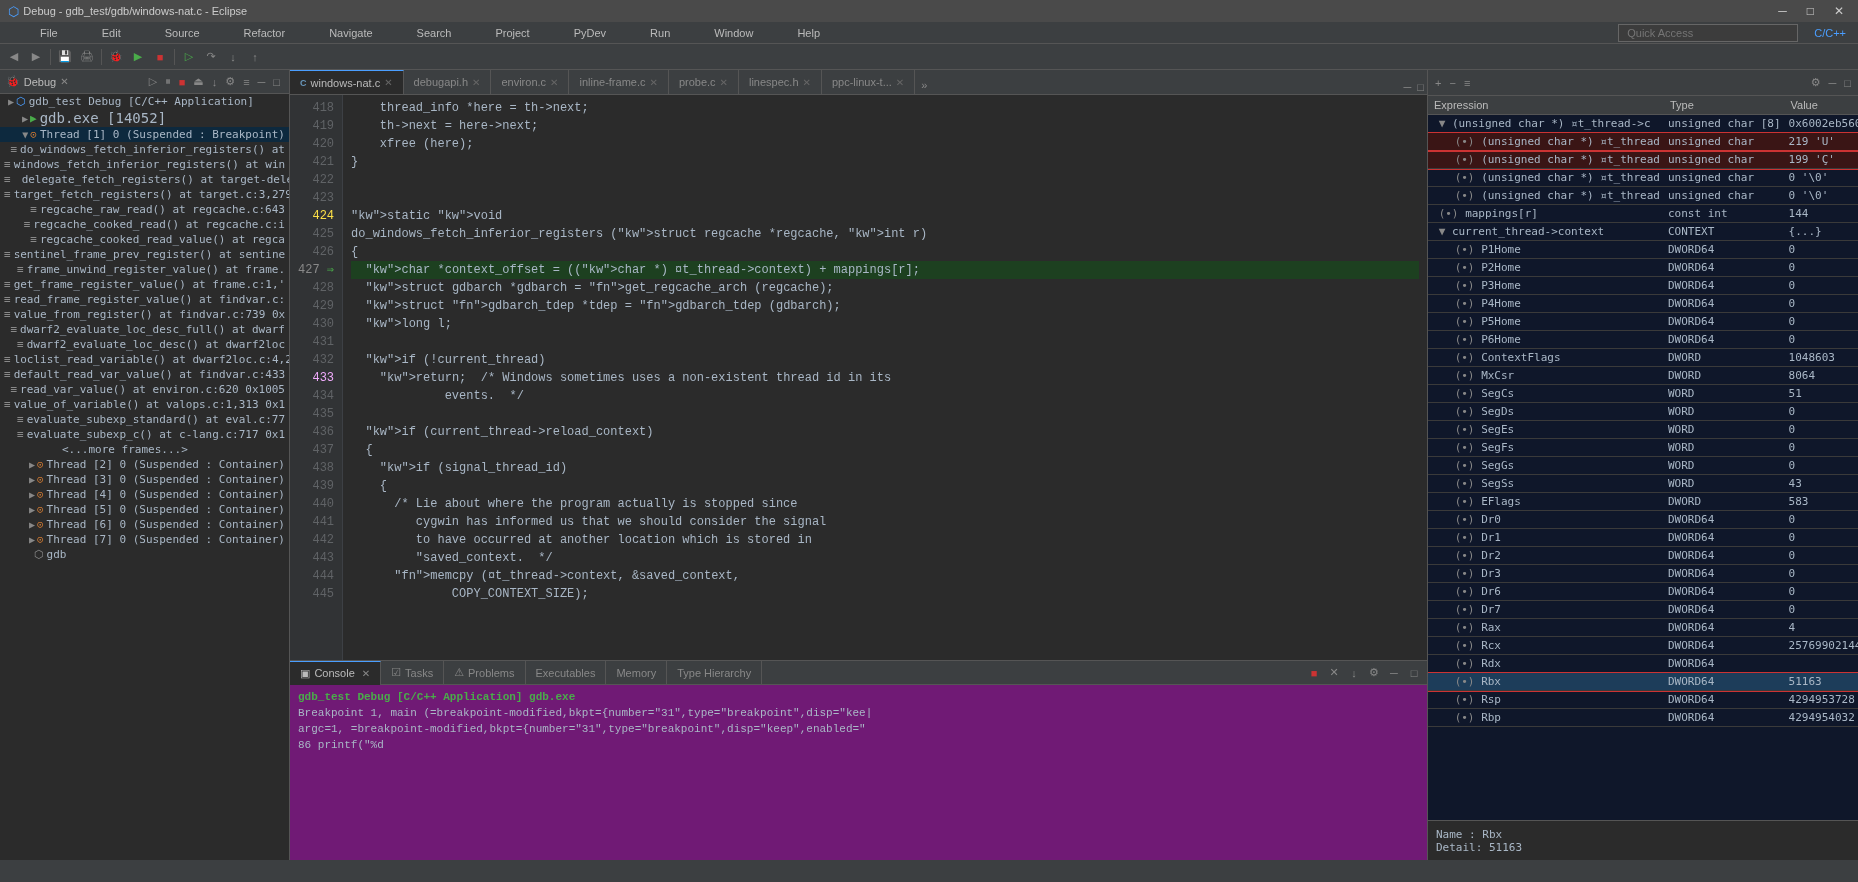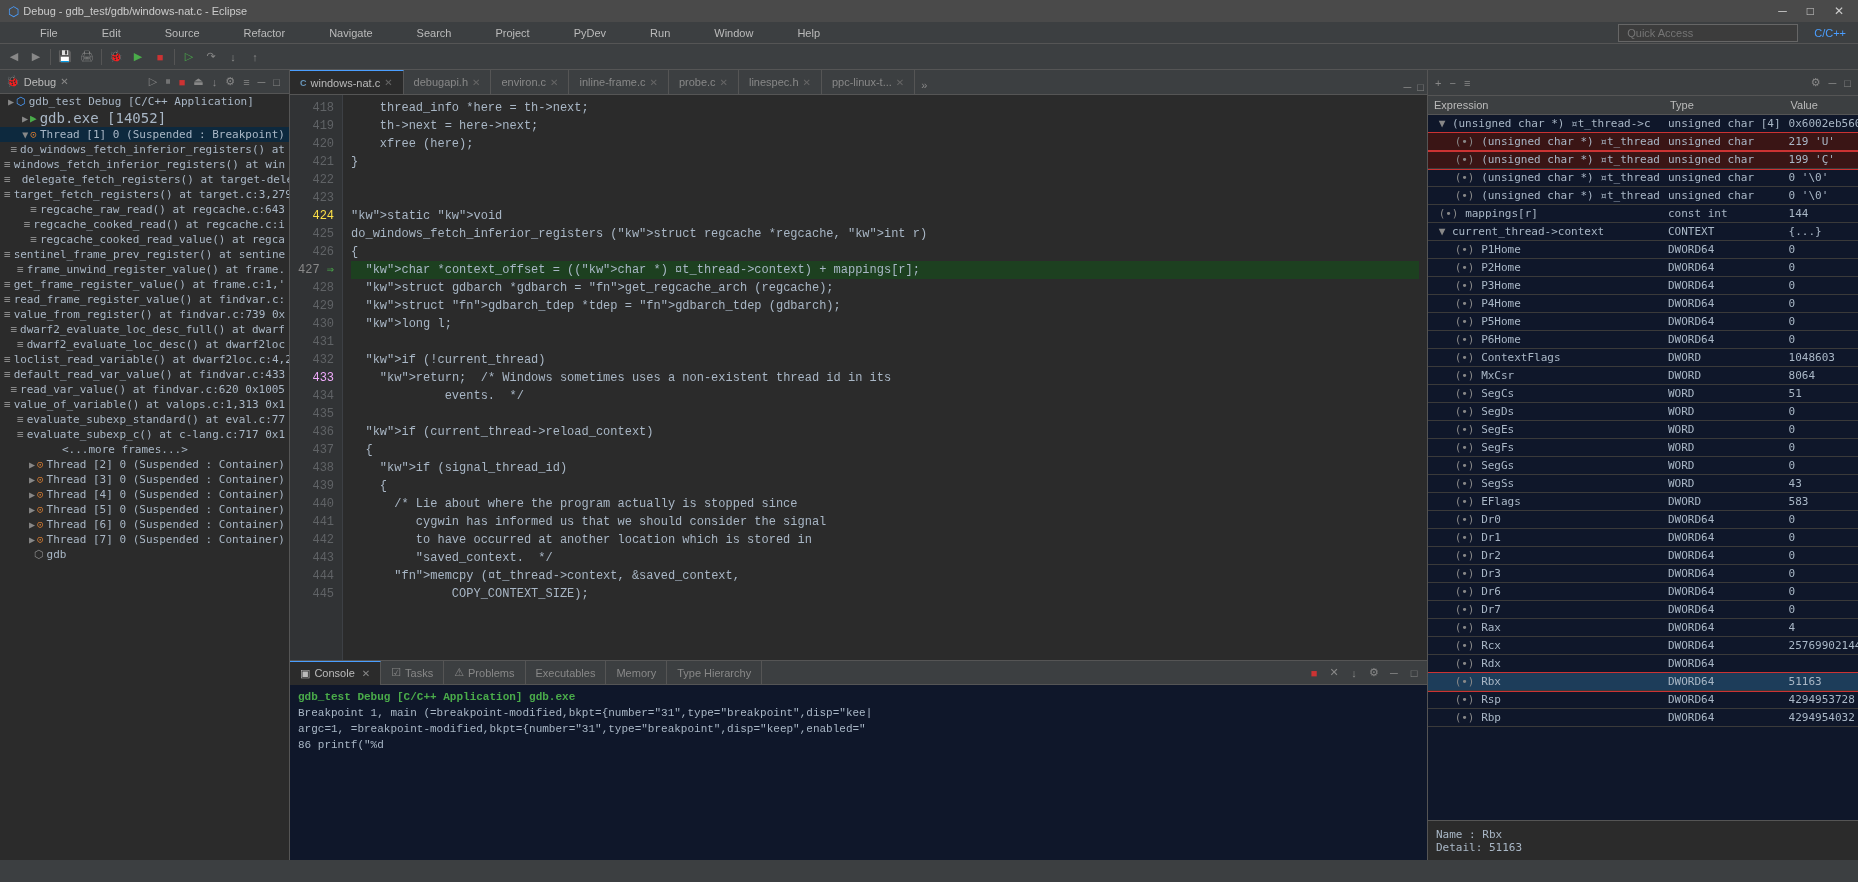--- a/index.html
+++ b/index.html
@@ -65,21 +65,21 @@
     .var-table tr.selected td { background: #1d3d5a; }
     .var-row-expand { color: #888; cursor: pointer; }
     
     
     #bottom-panel { height: 200px; border-top: 1px solid #555; display: flex; flex-direction: column; }
     .bottom-tabs { background: #3c3f41; display: flex; align-items: center; border-bottom: 1px solid #555; height: 24px; }
     .bottom-tab { padding: 3px 10px; font-size: 11px; color: #888; cursor: pointer; border-right: 1px solid #555; height: 24px; display: flex; align-items: center; gap: 4px; }
     .bottom-tab.active { background: #2b2b2b; color: #bbbbbb; border-top: 1px solid #4a9eff; }
     .bottom-actions { margin-left: auto; display: flex; gap: 2px; padding: 0 4px; align-items: center; }
     .bottom-action-btn { background: transparent; border: none; color: #888; cursor: pointer; font-size: 11px; padding: 2px; width: 18px; height: 18px; display: flex; align-items: center; justify-content: center; }
-    .bottom-content { flex: 1; overflow-y: auto; background: #0f172a; padding: 4px 8px; font-family: 'Courier New', monospace; font-size: 11px; color: #a9b7c6; line-height: 16px; }
+    .bottom-content { flex: 1; overflow-y: auto; background: #701a75; padding: 4px 8px; font-family: 'Courier New', monospace; font-size: 11px; color: #a9b7c6; line-height: 16px; }
     
     
     ::-webkit-scrollbar { width: 8px; height: 8px; }
     ::-webkit-scrollbar-track { background: #3c3f41; }
     ::-webkit-scrollbar-thumb { background: #5a5a5a; }
     
     .name-detail-bar { background: #2b2b2b; padding: 4px 8px; font-size: 11px; font-family: monospace; color: #a9b7c6; border-top: 1px solid #555; height: 40px; display: flex; flex-direction: column; justify-content: center; }
   </style>
 </head>
 <body>
@@ -265,21 +265,21 @@
         <div class="tree-item">
           <span style="display:inline-block; width:46px;"></span>
           <span style="display:inline-block; width:12px;"></span>
           <span style="color:#888; margin-right:3px;">≡</span>
           <span style="font-size:11px;">default_read_var_value() at findvar.c:433</span>
         </div>
         <div class="tree-item">
           <span style="display:inline-block; width:46px;"></span>
           <span style="display:inline-block; width:12px;"></span>
           <span style="color:#888; margin-right:3px;">≡</span>
-          <span style="font-size:11px;">read_var_value() at findvar.c:620 0x1005</span>
+          <span style="font-size:11px;">read_var_value() at environ.c:620 0x1005</span>
         </div>
         <div class="tree-item">
           <span style="display:inline-block; width:46px;"></span>
           <span style="display:inline-block; width:12px;"></span>
           <span style="color:#888; margin-right:3px;">≡</span>
           <span style="font-size:11px;">value_of_variable() at valops.c:1,313 0x1</span>
         </div>
         <div class="tree-item">
           <span style="display:inline-block; width:46px;"></span>
           <span style="display:inline-block; width:12px;"></span>
@@ -478,21 +478,21 @@
             <th>Value</th>
           </tr>
         </thead>
         <tbody id="variables-tbody">
         <tr>
     <td>
       <span style="display:inline-block; width:0px;"></span>
       <span class="var-row-expand">▼ </span>
       <span>(unsigned char *) ¤t_thread-&gt;c</span>
     </td>
-    <td style="color:#a9b7c6;">unsigned char [4]</td>
+    <td style="color:#a9b7c6;">unsigned char [8]</td>
     <td style="color:#a9b7c6;">0x6002eb560</td>
   </tr>
             <tr style="outline: rgb(204, 51, 51) solid 1px; background: rgb(58, 21, 21);">
     <td>
       <span style="display:inline-block; width:16px;"></span>
       <span class="var-row-expand">(•) </span>
       <span>(unsigned char *) ¤t_thread</span>
     </td>
     <td style="color:#a9b7c6;">unsigned char</td>
     <td style="color:#a9b7c6;">219 'U'</td>

